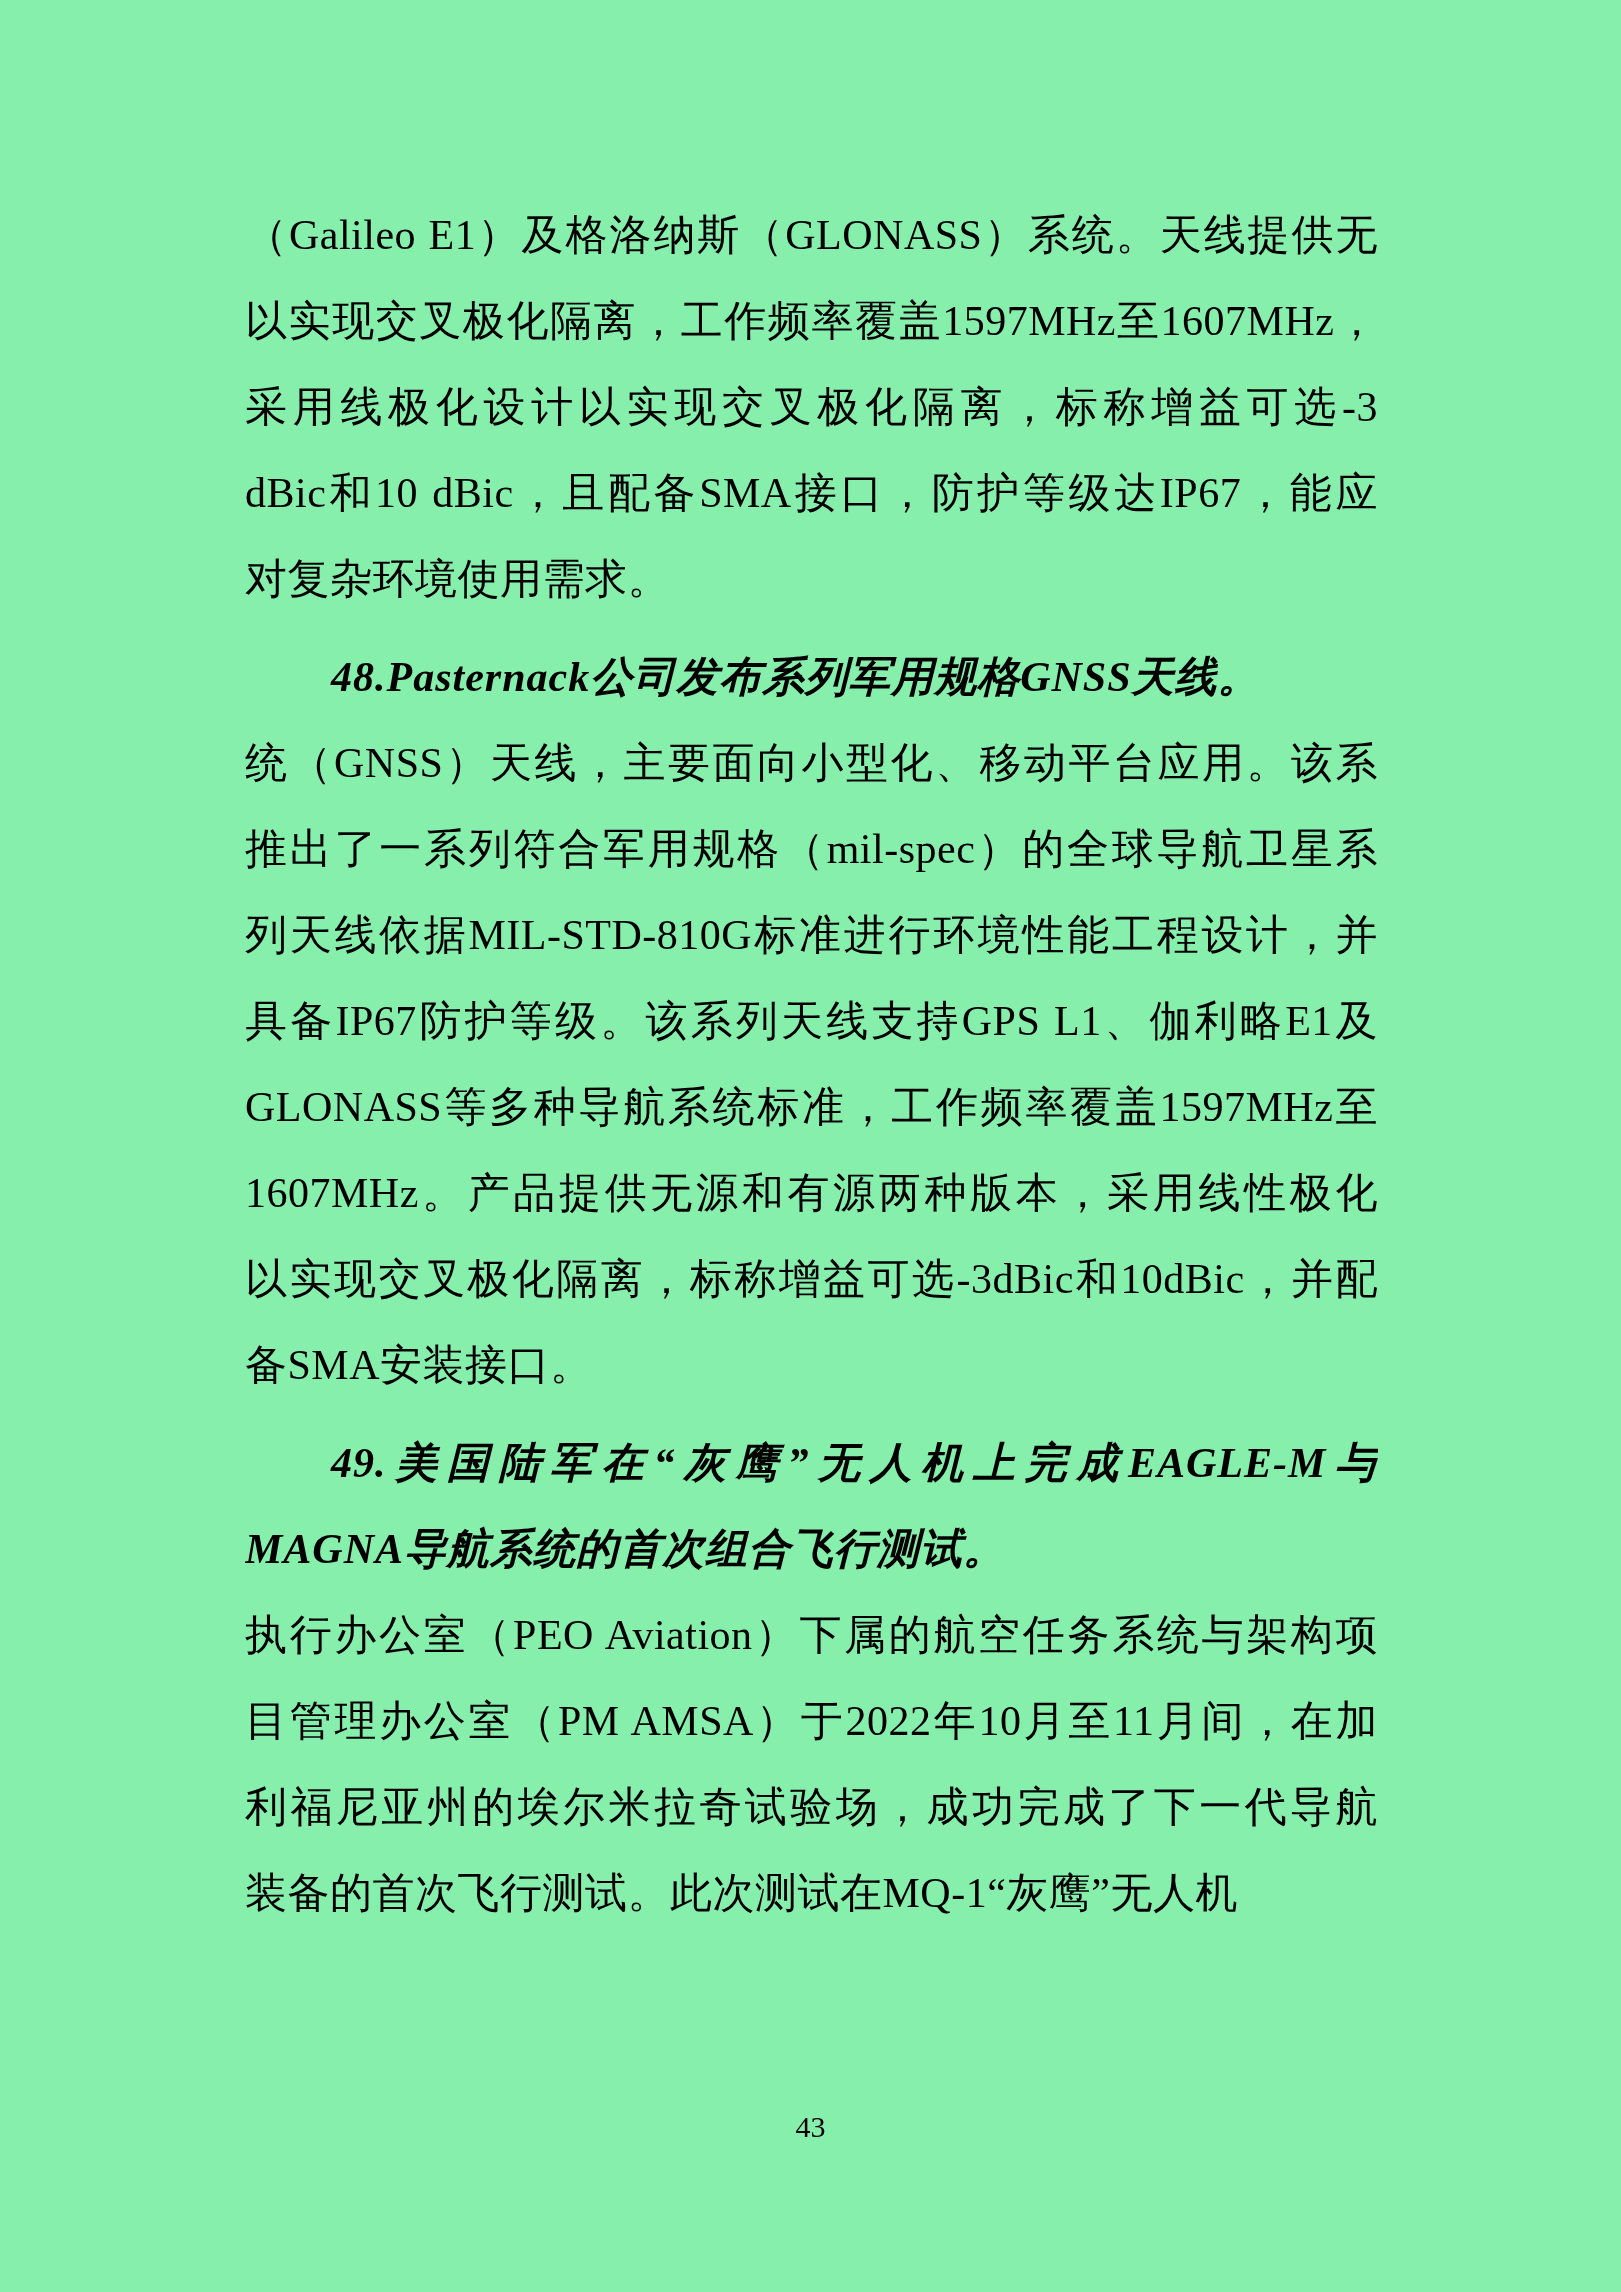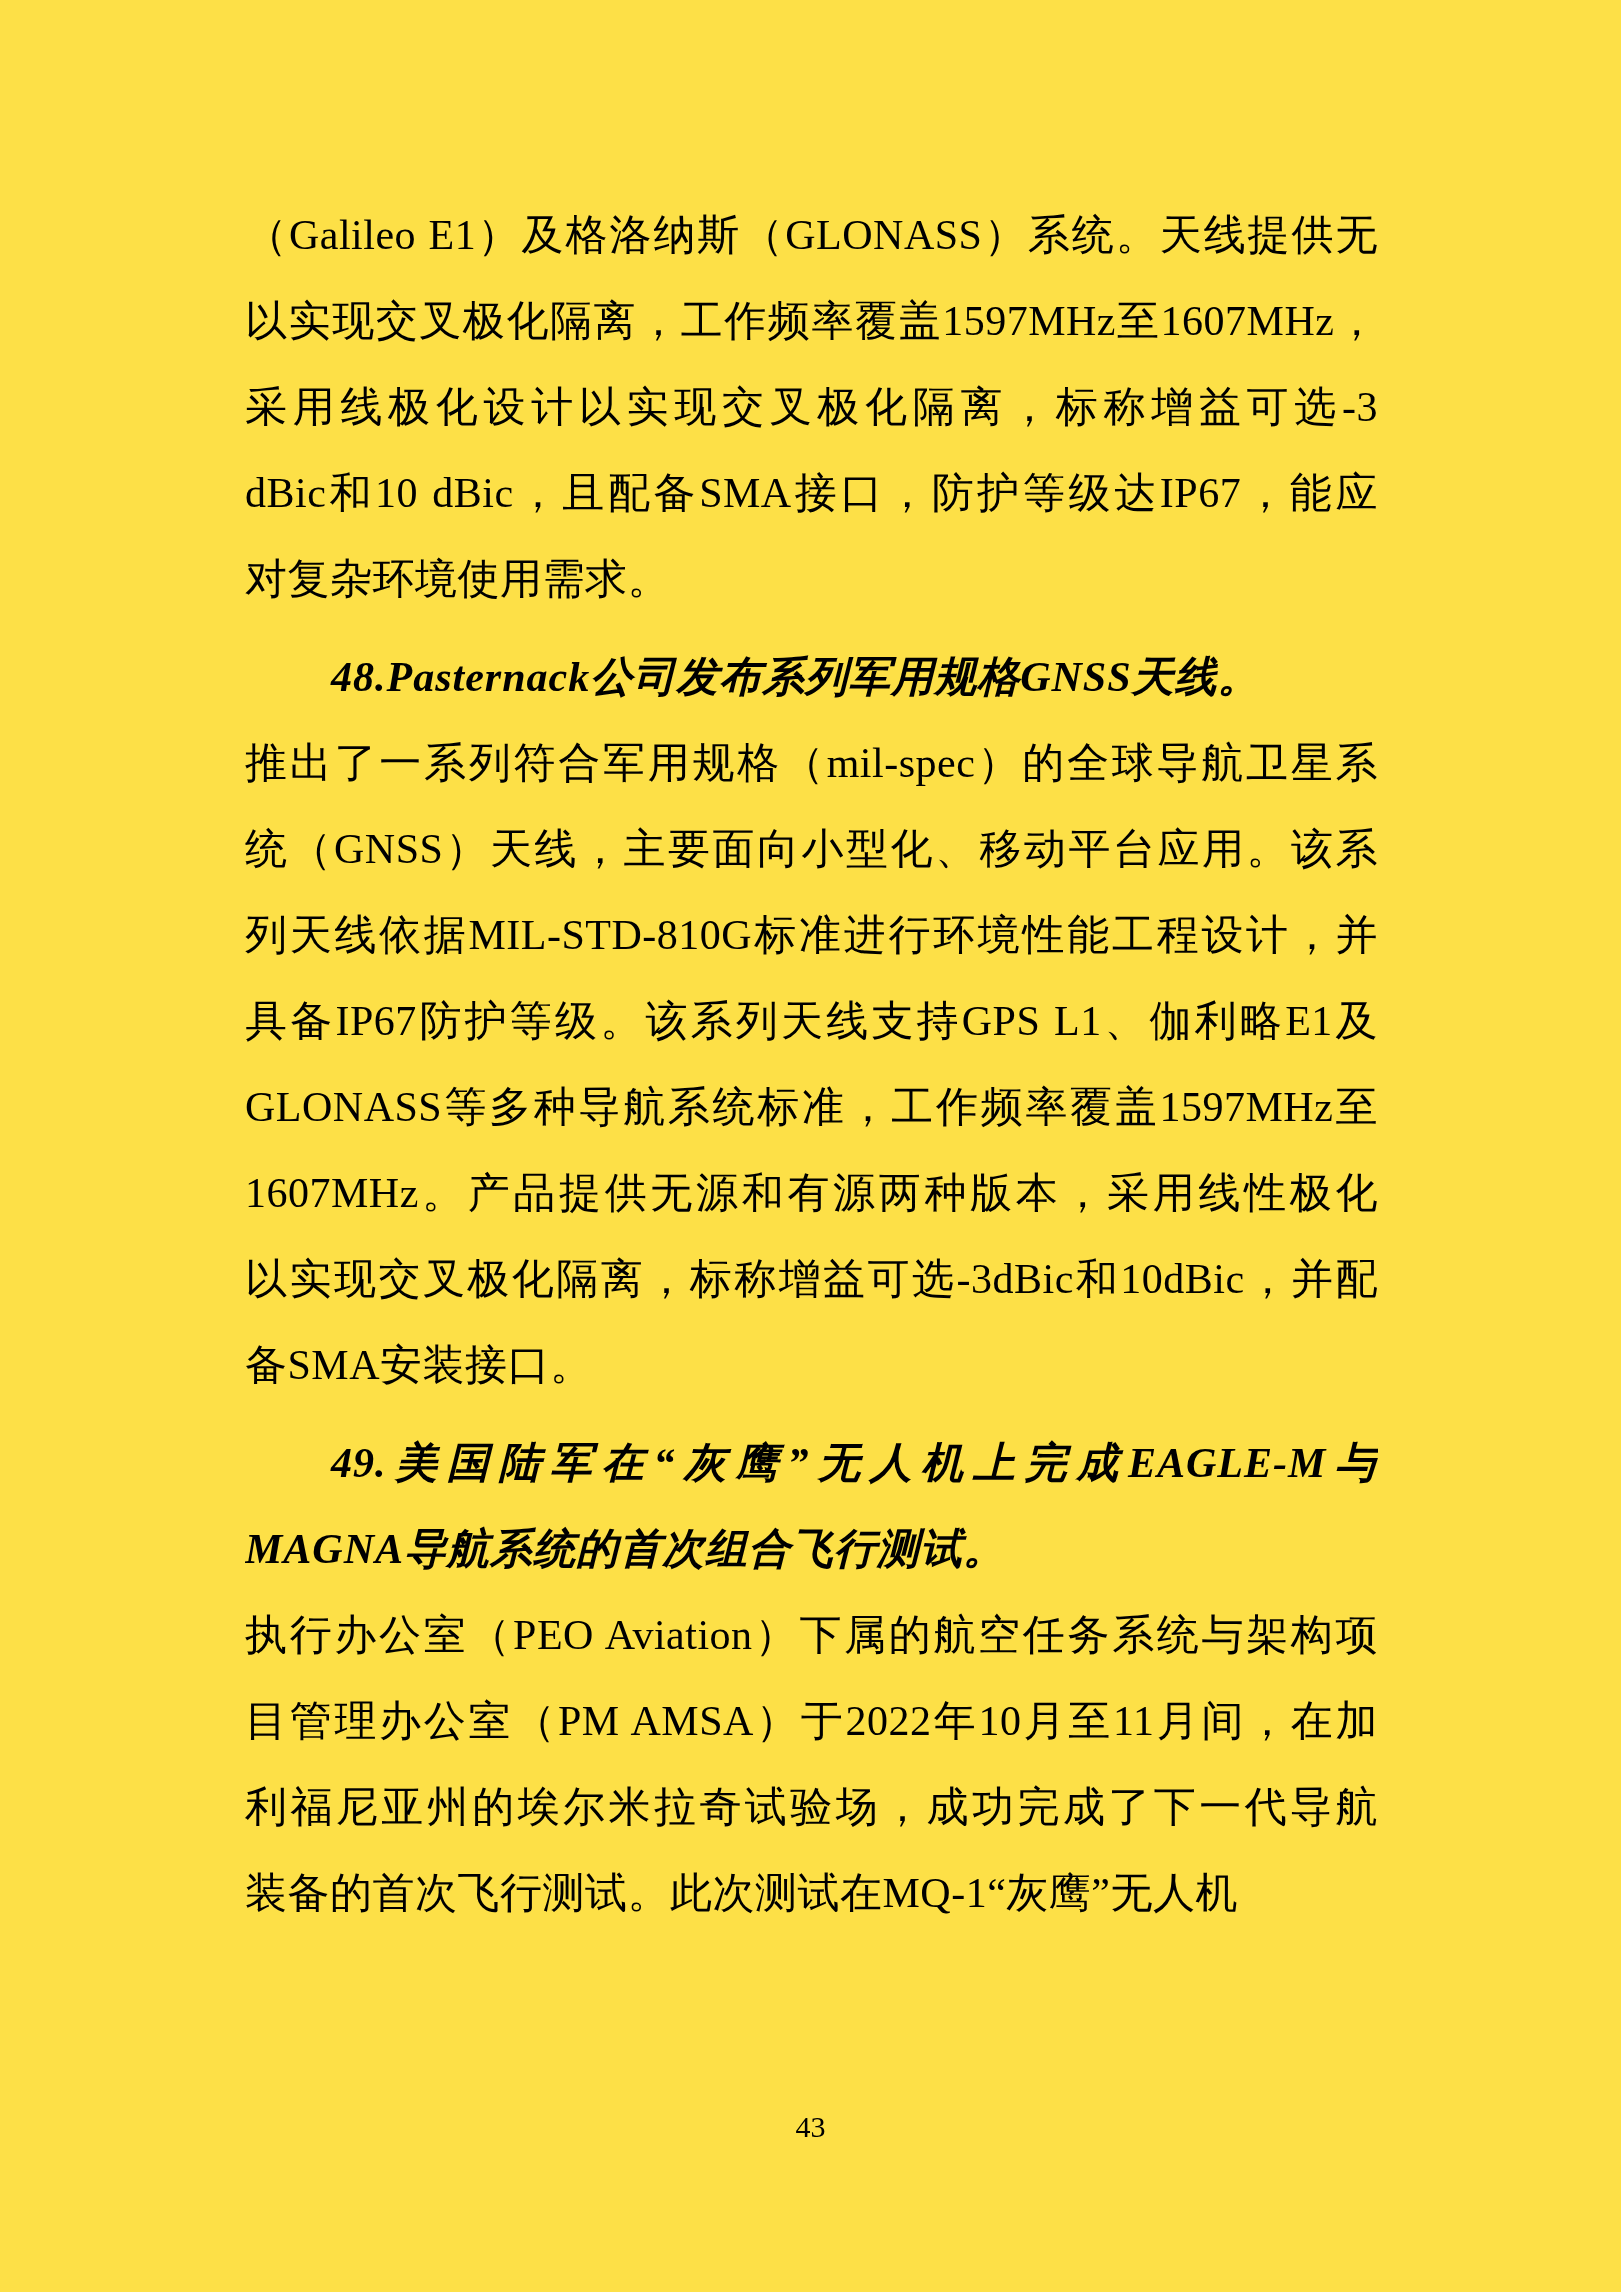--- a/index.html
+++ b/index.html
@@ -12,21 +12,21 @@
     height: 2293px;
     position: relative;
     font-family: "Liberation Serif", "DejaVu Serif", serif;
     color: #000000;
   }
   .page {
     position: absolute;
     left: 0; top: 0;
     width: 1621px;
     height: 2293px;
-    background: #fde047;
+    background: #86efac;
     overflow: hidden;
   }
   .text-body {
     position: absolute;
     left: 245px;
     top: 192px;
     width: 1133px;
   }
   .para { margin: 0; padding: 0; }
   .line {
@@ -80,22 +80,22 @@
       <div class="line">采用线极化设计以实现交叉极化隔离，标称增益可选-3</div>
       <div class="line">dBic和10 dBic，且配备SMA接口，防护等级达IP67，能应</div>
       <div class="line last">对复杂环境使用需求。</div>
     </div>
 
     <div class="para heading blk-heading">
       <div class="line last indent">48.Pasternack公司发布系列军用规格GNSS天线。</div>
     </div>
 
     <div class="para">
+      <div class="line">统（GNSS）天线，主要面向小型化、移动平台应用。该系</div>
       <div class="line">推出了一系列符合军用规格（mil-spec）的全球导航卫星系</div>
-      <div class="line">统（GNSS）天线，主要面向小型化、移动平台应用。该系</div>
       <div class="line">列天线依据MIL-STD-810G标准进行环境性能工程设计，并</div>
       <div class="line">具备IP67防护等级。该系列天线支持GPS L1、伽利略E1及</div>
       <div class="line">GLONASS等多种导航系统标准，工作频率覆盖1597MHz至</div>
       <div class="line">1607MHz。产品提供无源和有源两种版本，采用线性极化</div>
       <div class="line">以实现交叉极化隔离，标称增益可选-3dBic和10dBic，并配</div>
       <div class="line last">备SMA安装接口。</div>
     </div>
 
     <div class="para heading blk-heading">
       <div class="line indent">49.美国陆军在“灰鹰”无人机上完成EAGLE-M与</div>

